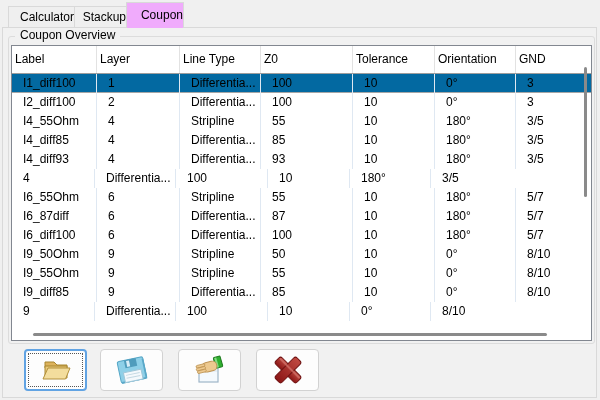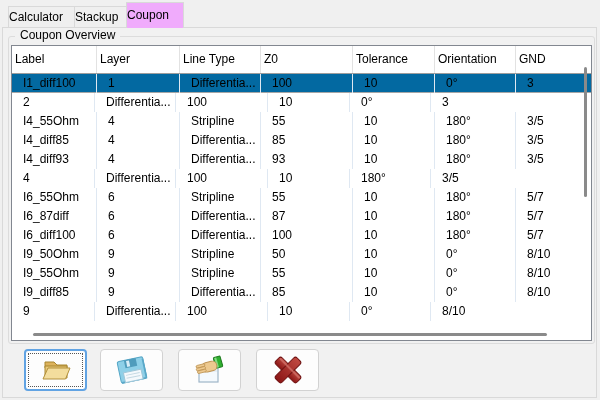--- a/index.html
+++ b/index.html
@@ -3,21 +3,21 @@
 <meta charset="utf-8">
 <style>
   html,body{margin:0;padding:0}
   body{
     width:600px;height:400px;position:relative;overflow:hidden;
     background:#f0f0f0;color:#000;
     font-family:"Liberation Sans",sans-serif;font-size:12px;
   }
   
   .tab{
-    position:absolute;top:6px;height:21px;line-height:20px;text-align:left;
+    position:absolute;top:6px;height:21px;line-height:20px;text-align:right;
     background:#efefef;border:1px solid #d9d9d9;border-bottom:none;
     box-sizing:border-box;z-index:2;cursor:default;
   }
   .tab.active{top:2px;height:26px;line-height:25px;background:#f0abfc;z-index:4}
   #tab-0{left:8px;width:67px}
   #tab-1{left:74px;width:53px}
   #tab-2{left:126px;width:58px}
   
   .panel{
     position:absolute;left:2px;top:27px;width:595px;height:371px;
@@ -94,20 +94,21 @@
       <div class="trow selected">
         <div class="tcell col0">I1_diff100</div>
         <div class="tcell col1">1</div>
         <div class="tcell col2">Differentia...</div>
         <div class="tcell col3">100</div>
         <div class="tcell col4">10</div>
         <div class="tcell col5">0°</div>
         <div class="tcell col6">3</div>
       </div>
       <div class="trow">
+        <div class="tcell col0">I2_diff100</div>
         <div class="tcell col1">2</div>
         <div class="tcell col2">Differentia...</div>
         <div class="tcell col3">100</div>
         <div class="tcell col4">10</div>
         <div class="tcell col5">0°</div>
         <div class="tcell col6">3</div>
       </div>
       <div class="trow">
         <div class="tcell col0">I4_55Ohm</div>
         <div class="tcell col1">4</div>

